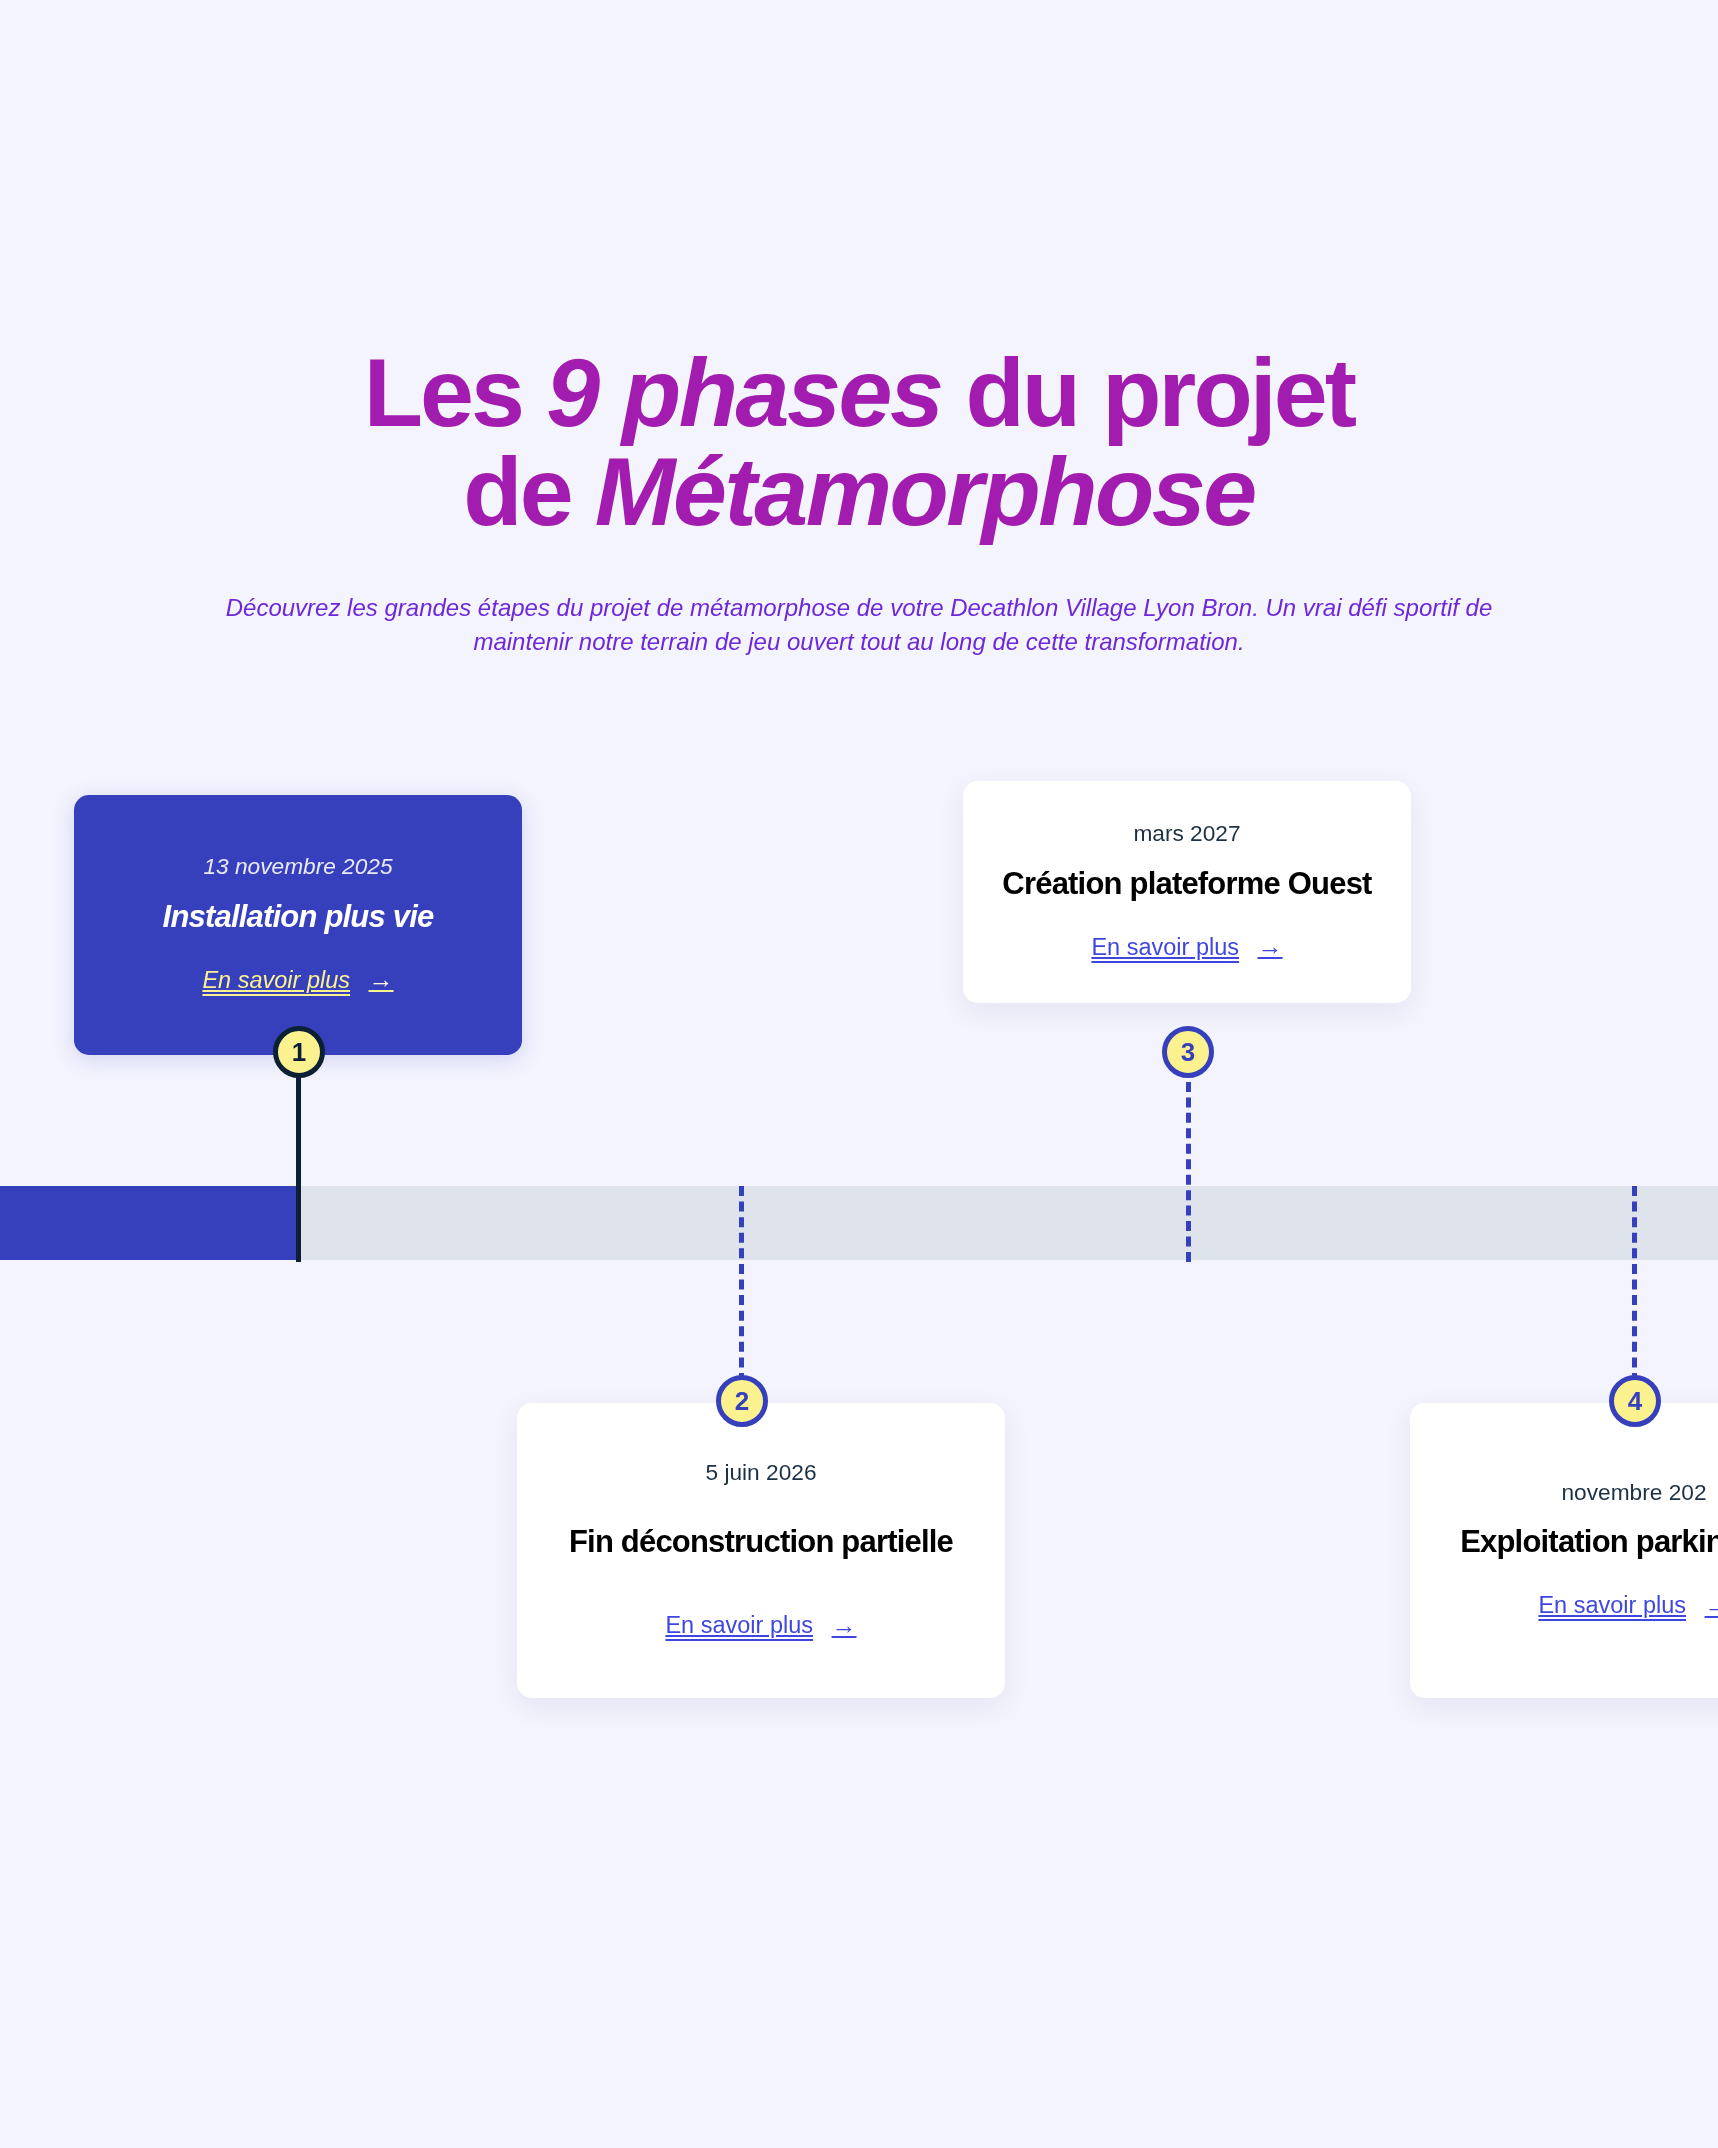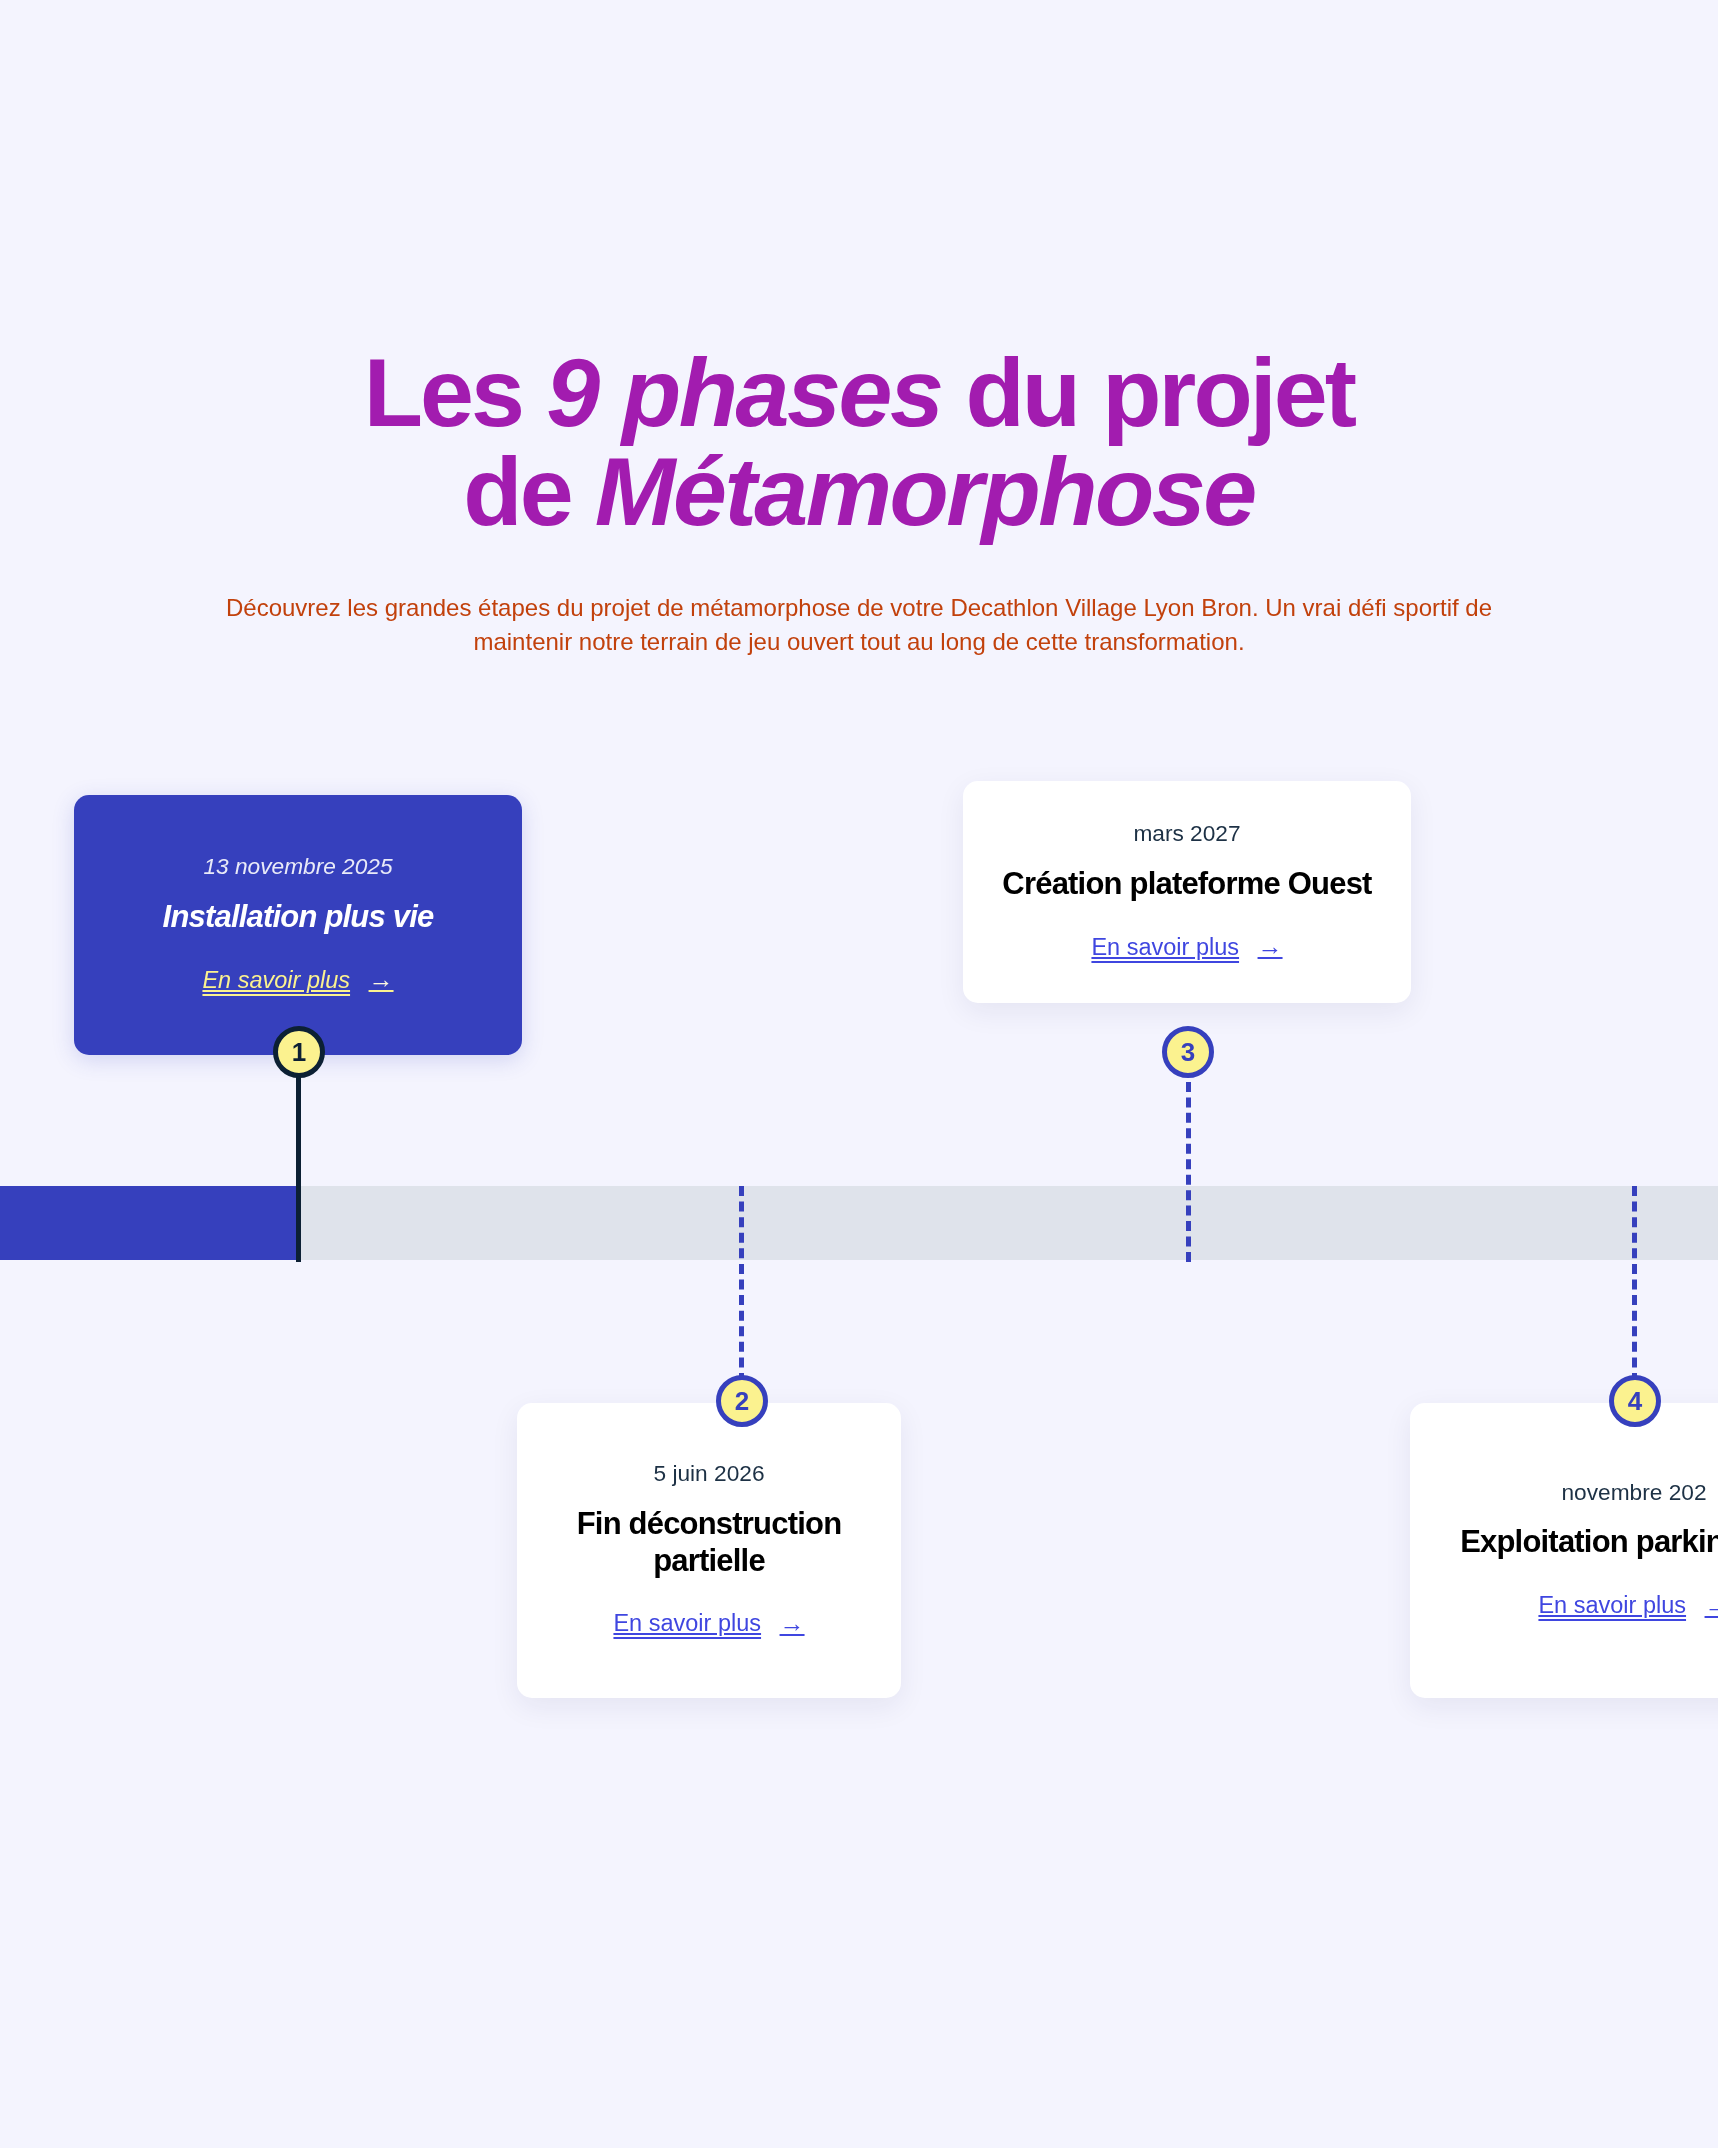--- a/index.html
+++ b/index.html
@@ -42,22 +42,23 @@
   .title .ital {
     font-style: italic;
     letter-spacing: -2.5px;
   }
 
   .subtitle {
     margin: 49px auto 0 auto;
     width: 1275px;
     font-size: 24px;
     line-height: 1.42;
-    color: #c2410c;
+    color: #6d28d9;
     font-weight: 400;
+    font-style: italic;
   }
 
   
   .timeline-bar {
     position: absolute;
     left: 0;
     top: 1186px;
     width: 1718px;
     height: 74px;
     background: #dfe3eb;
@@ -170,21 +171,21 @@
     font-size: 25px;
     line-height: 1;
   }
   .card.filled .card-link { color: #fbf28f; }
   .card.filled .card-link .arrow { color: #fdf9e0; }
   .card.plain  .card-link { color: #3f46e0; }
   .card.plain  .card-link .arrow { color: #3f46e0; }
 
   
   #card-1 { left: 74px;   top: 795px;  width: 448px; height: 260px; }
-  #card-2 { left: 517px;  top: 1403px; width: 384px; height: 295px; }
+  #card-2 { left: 517px;  top: 1403px; width: 488px; height: 295px; gap: 20px; }
   #card-3 { left: 963px; top: 781px;  width: 448px; height: 222px; }
   #card-4 { left: 1410px; top: 1403px; width: 448px; height: 295px; }
 
   #badge-1 { left: 273px;  top: 1026px; }
   #badge-2 { left: 716px;  top: 1375px; }
   #badge-3 { left: 1162px; top: 1026px; }
   #badge-4 { left: 1609px; top: 1375px; }
 
   #conn-1 { left: 296px;  top: 1051px; height: 211px; }
   #conn-2 { left: 739px;  top: 1186px; height: 197px; }

